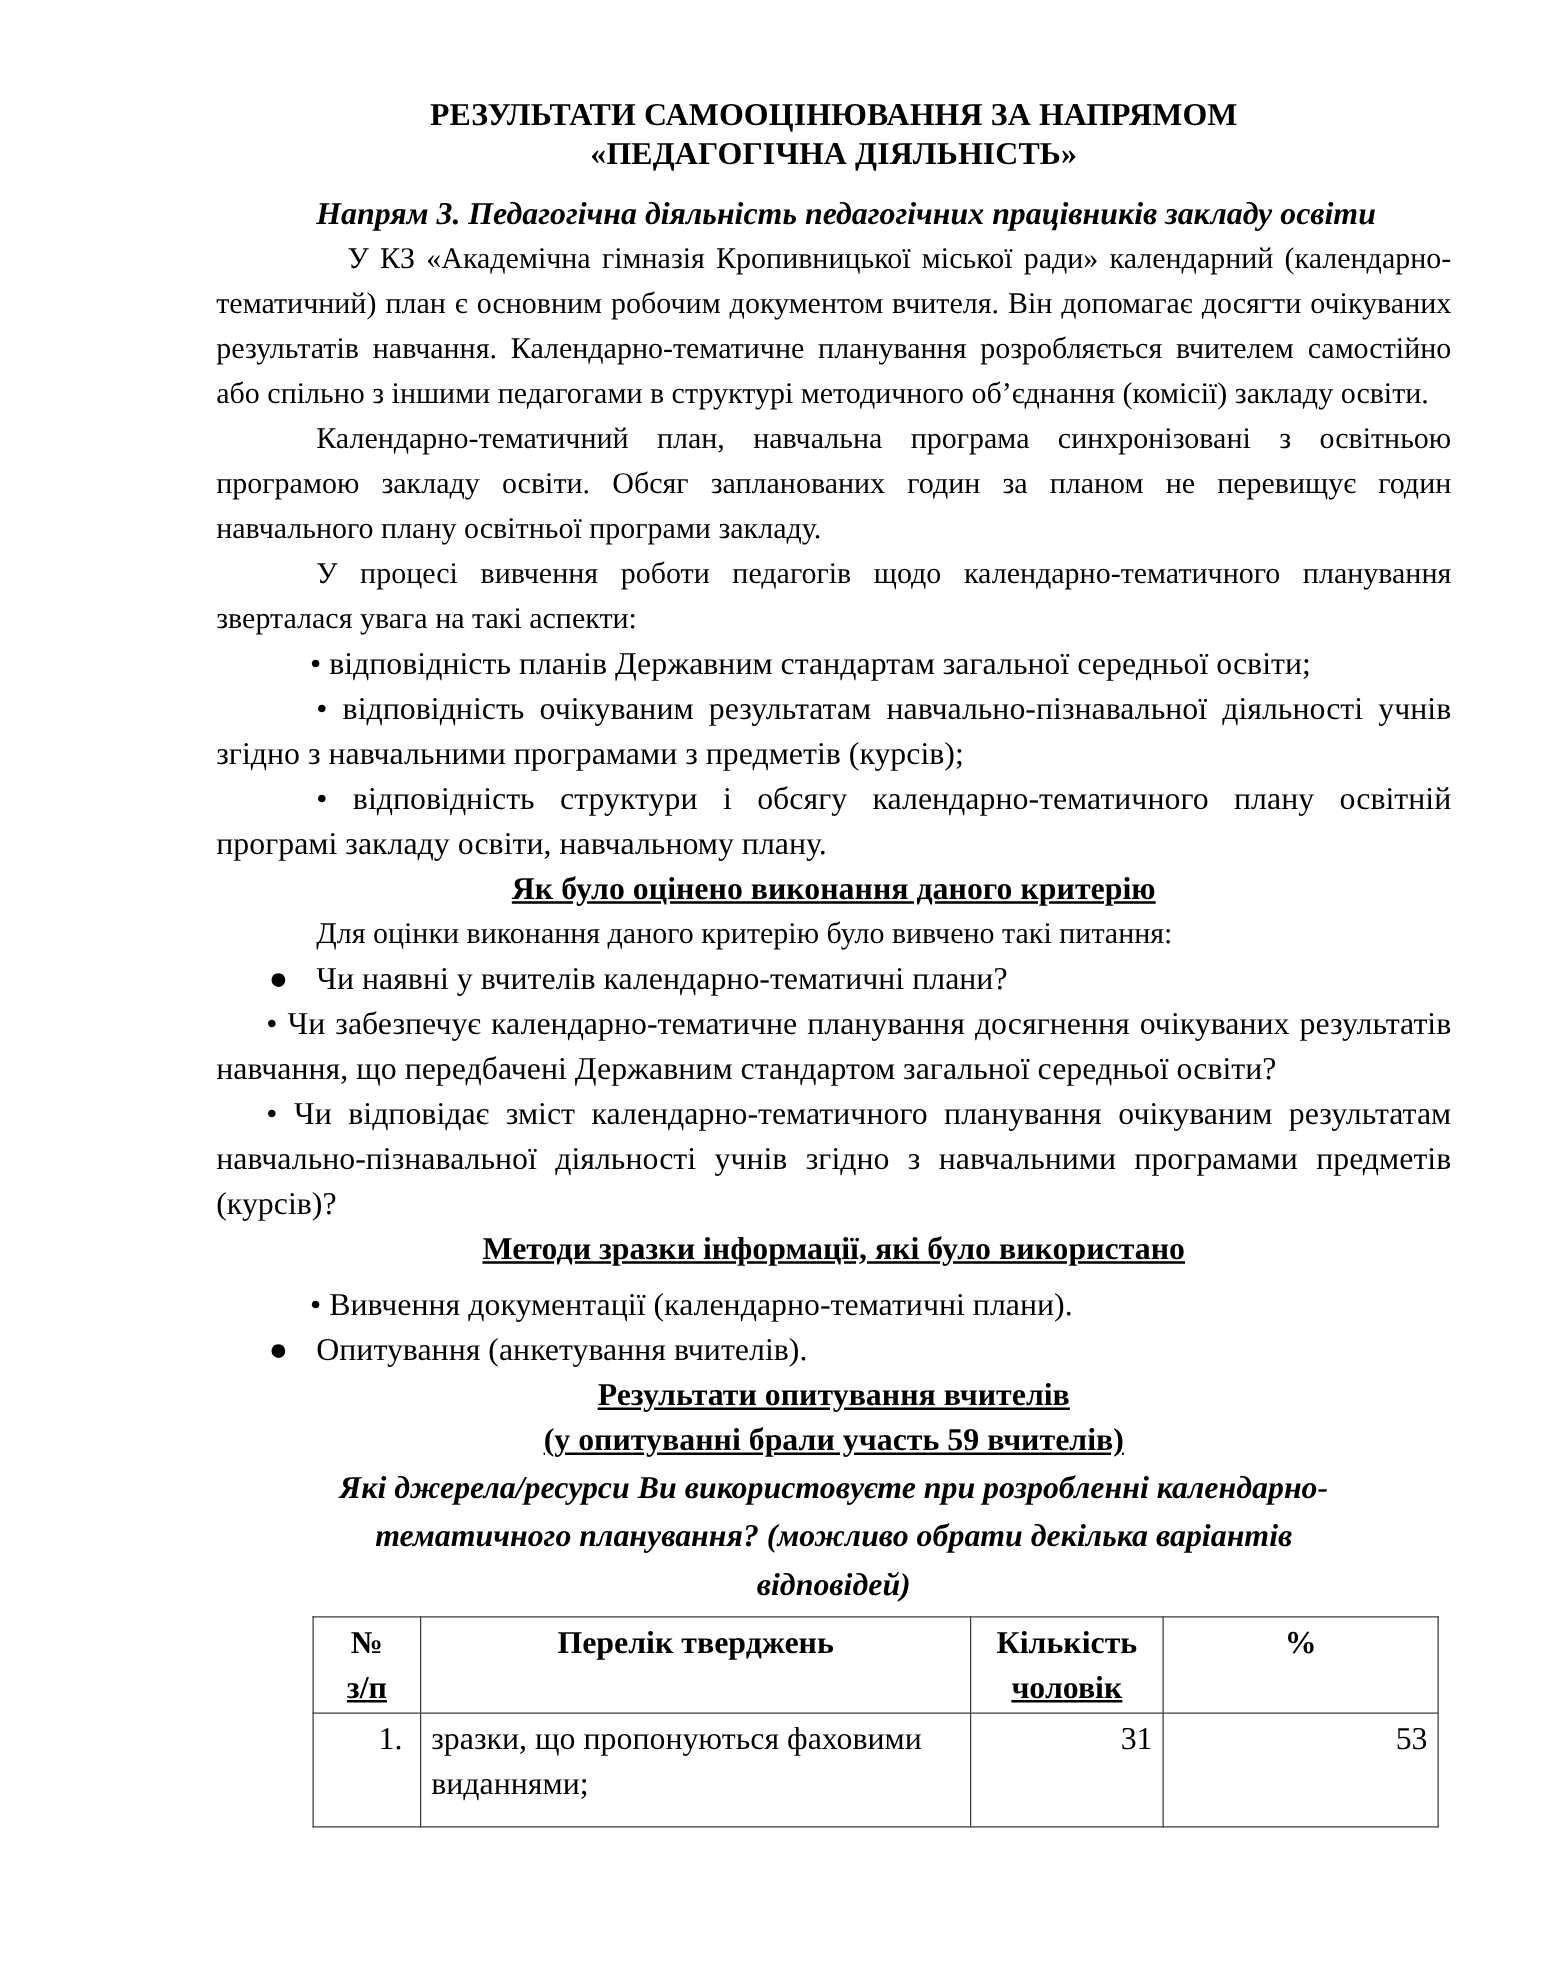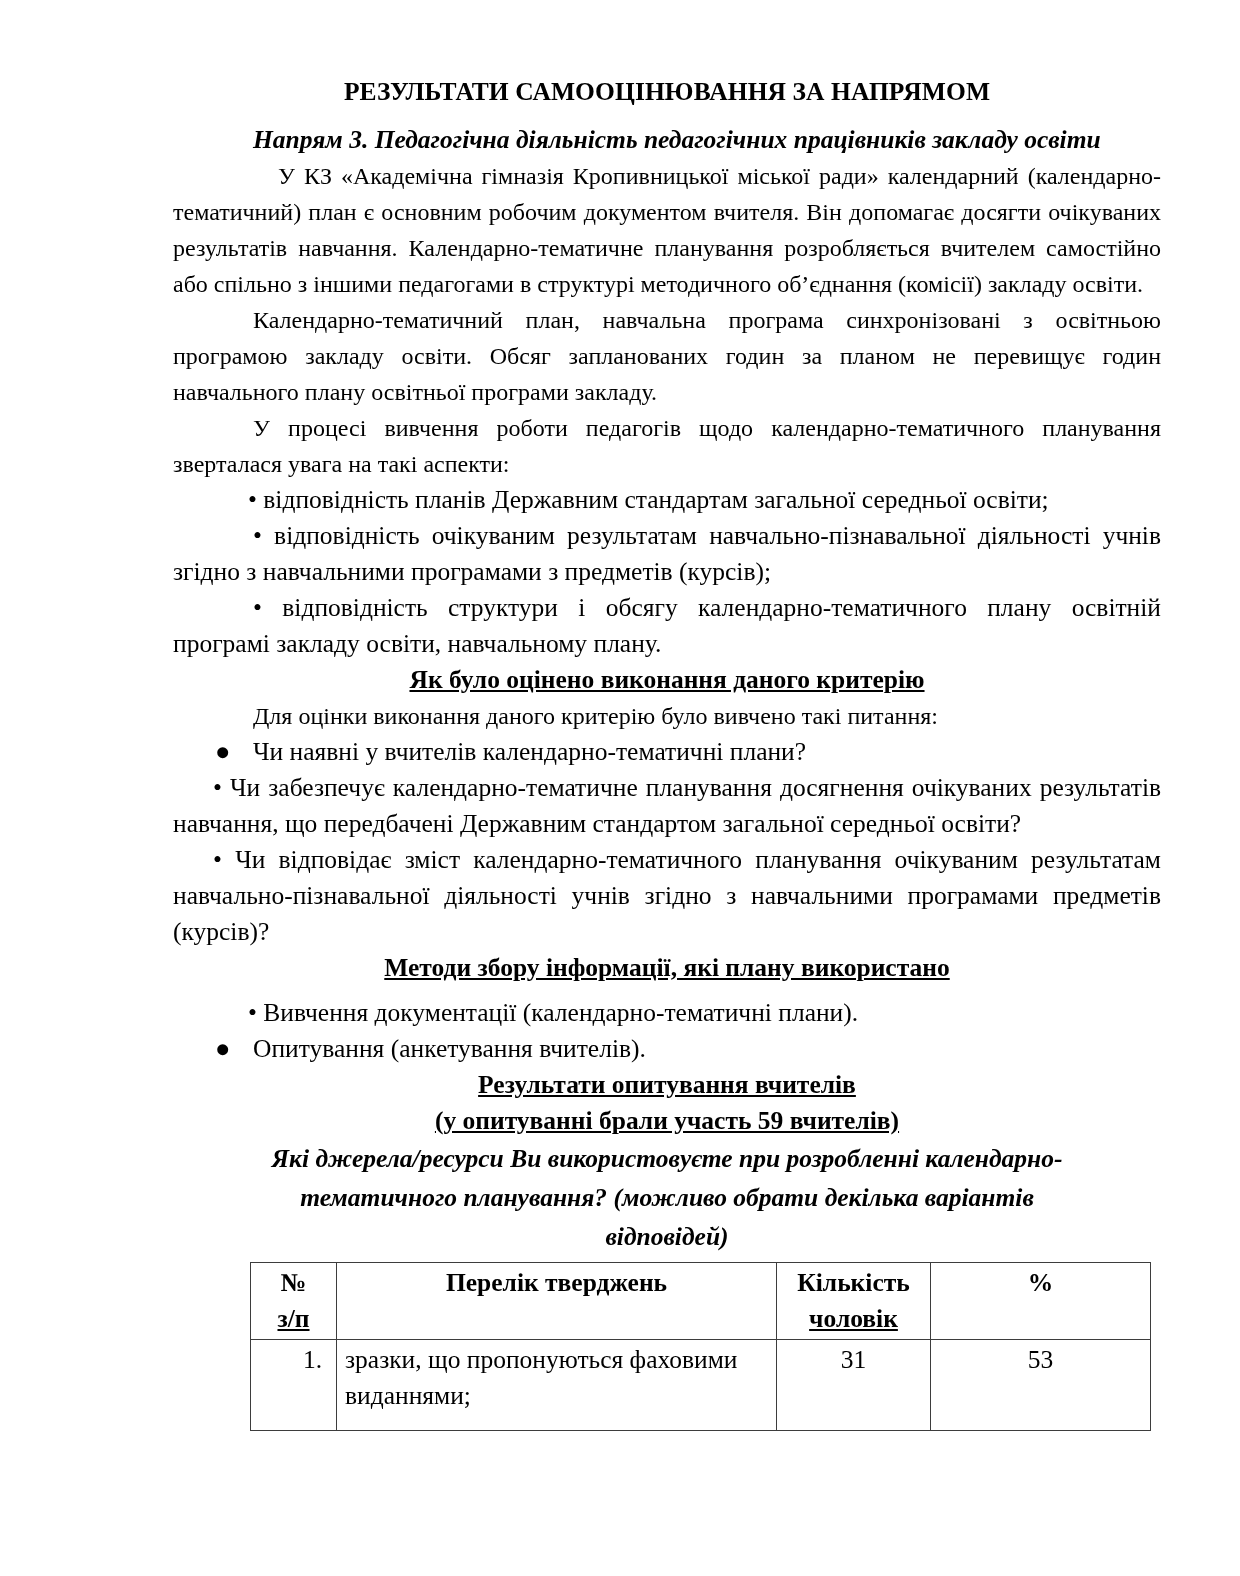--- a/index.html
+++ b/index.html
@@ -154,31 +154,32 @@
   }
   .results-table th.h-num .l2,
   .results-table th.h-count .l2 { display: block; text-decoration: underline; }
 
   .results-table td.cell-num {
     text-align: right;
     padding-right: 14px;
   }
   .results-table td.cell-stmt { text-align: left; }
   .results-table td.cell-count,
-  .results-table td.cell-pct { text-align: center; }
+  .results-table td.cell-pct { text-align: right; }
   .results-table td.tall { height: 86px; }
 </style>
 </head>
 <body>
 
 <div class="page">
   <div class="content">
 
     <h1 class="doc-title">
       <span>РЕЗУЛЬТАТИ САМООЦІНЮВАННЯ ЗА НАПРЯМОМ</span>
+      <span class="line2">«ПЕДАГОГІЧНА ДІЯЛЬНІСТЬ»</span>
     </h1>
 
     <p class="section-heading">Напрям 3. Педагогічна діяльність педагогічних працівників закладу освіти</p>
 
 
     <p class="body first-indent-wide">У КЗ «Академічна гімназія Кропивницької міської ради» календарний (календарно-тематичний) план є основним робочим документом вчителя. Він допомагає досягти очікуваних результатів навчання. Календарно-тематичне планування розробляється вчителем самостійно або спільно з іншими педагогами в структурі методичного об’єднання (комісії) закладу освіти.</p>
     <p class="body">Календарно-тематичний план, навчальна програма синхронізовані з освітньою програмою закладу освіти. Обсяг запланованих годин за планом не перевищує годин навчального плану освітньої програми закладу.</p>
     <p class="body">У процесі вивчення роботи педагогів щодо календарно-тематичного планування зверталася увага на такі аспекти:</p>
 
     <p class="bullet-para"><span class="dot">•</span> <span>відповідність планів Державним стандартам загальної середньої освіти;</span></p>
@@ -193,21 +194,21 @@
 
     <div class="list-item">
       <span class="marker">●</span>
       <span>Чи наявні у вчителів календарно-тематичні плани?</span>
     </div>
 
     <p class="bullet-para tight"><span class="dot">•</span> <span>Чи забезпечує календарно-тематичне планування досягнення очікуваних результатів навчання, що передбачені Державним стандартом загальної середньої освіти?</span></p>
 
     <p class="bullet-para tight"><span class="dot">•</span> <span>Чи відповідає зміст календарно-тематичного планування очікуваним результатам навчально-пізнавальної діяльності учнів згідно з навчальними програмами предметів (курсів)?</span></p>
 
-    <p class="center-bold">Методи збору інформації, які плану використано</p>
+    <p class="center-bold">Методи зразки інформації, які було використано</p>
 
     <div class="spacer-sm"></div>
 
     <p class="bullet-para"><span class="dot">•</span> <span>Вивчення документації (календарно-тематичні плани).</span></p>
 
     <div class="list-item">
       <span class="marker">●</span>
       <span>Опитування (анкетування вчителів).</span>
     </div>
 

